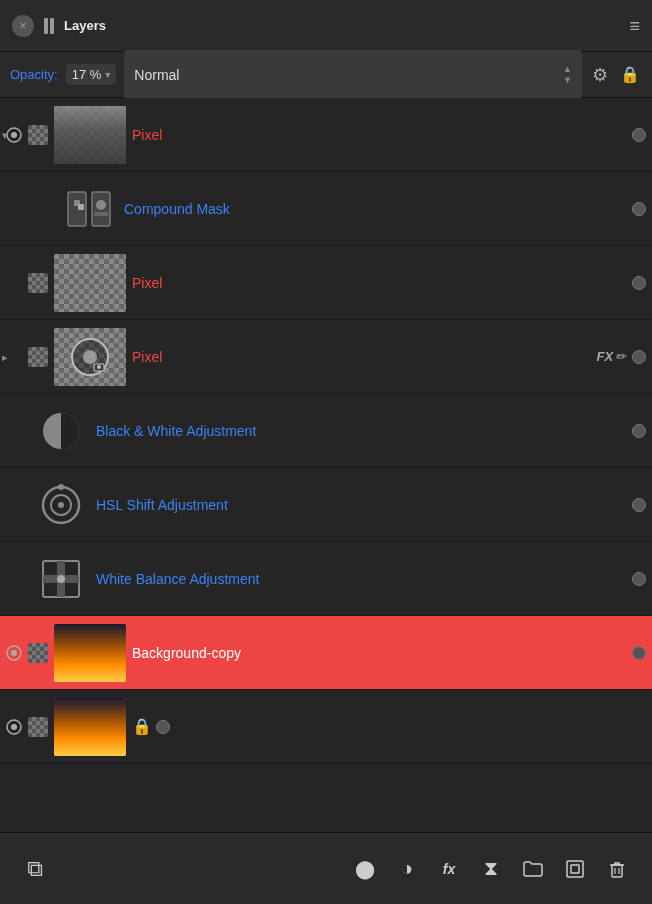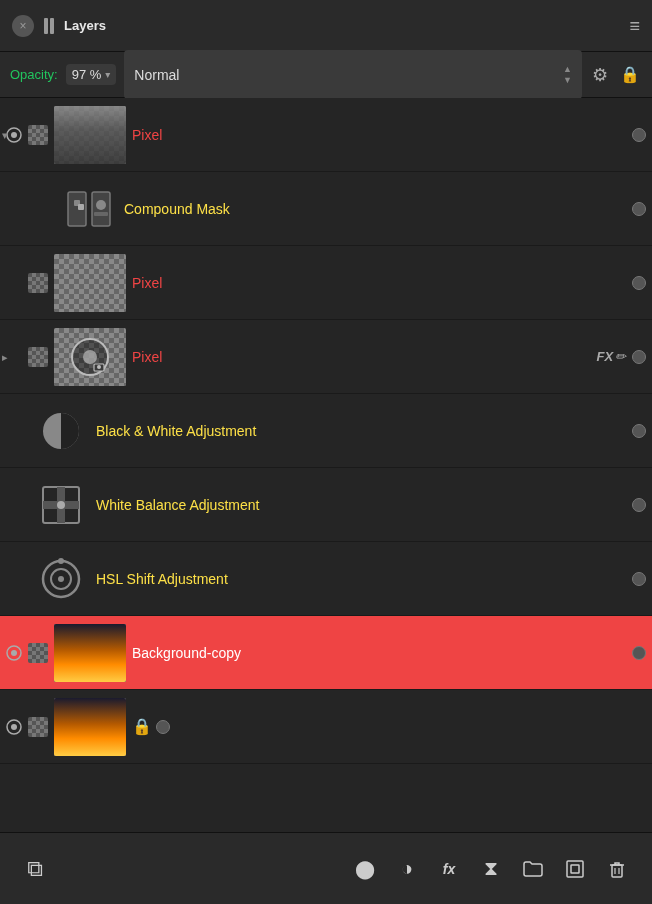--- a/index.html
+++ b/index.html
@@ -51,21 +51,21 @@
     .controls-bar {
       display: flex;
       align-items: center;
       background: #2a2a2a;
       height: 46px;
       padding: 0 10px;
       gap: 8px;
       border-bottom: 1px solid #111;
     }
     .opacity-label {
-      color: #22c55e; font-size: 13px;
+      color: #3b82f6; font-size: 13px;
     }
     .opacity-value-box {
       display: flex; align-items: center;
       background: #3a3a3a;
       border-radius: 4px;
       padding: 3px 6px;
       font-size: 13px; color: #ddd;
       cursor: pointer; gap: 4px;
     }
     .opacity-value-box .chevron { font-size: 10px; color: #999; }
@@ -146,21 +146,21 @@
       position: absolute; inset: 0;
       background: linear-gradient(180deg, #1a1a2e 0%, #b55a00 45%, #ff8c00 70%, #ffcc44 100%);
     }
     .thumb-icon-wrap {
       width: 72px; height: 58px; flex-shrink: 0;
       display: flex; align-items: center; justify-content: center;
       margin: 0 6px 0 2px;
     }
 
     .layer-name {
-      flex: 1; font-size: 14px; color: #fde047;
+      flex: 1; font-size: 14px; color: #3b82f6;
     }
     .layer-name-muted {
       flex: 1; font-size: 14px; color: #ef4444;
     }
 
     .fx-badge {
       font-size: 13px; color: #aaa; margin-right: 6px;
       font-style: italic; display: flex; align-items: center; gap: 2px;
     }
 
@@ -245,21 +245,21 @@
         <span></span>
       </div>
       <div class="title-text">Layers</div>
     </div>
     <div class="menu-btn">≡</div>
   </div>
 
   <div class="controls-bar">
     <span class="opacity-label">Opacity:</span>
     <div class="opacity-value-box">
-      <span>97 %</span>
+      <span>17 %</span>
       <span class="chevron">▾</span>
     </div>
     <div class="blend-select-inner">
       <span>Normal</span>
       <div class="blend-arrows">
         <span>▲</span>
         <span>▼</span>
       </div>
     </div>
     <div class="gear-icon-btn">⚙</div>
@@ -338,40 +338,40 @@
         <path d="M22 4 A18 18 0 0 1 22 40 Z" fill="#222"></path>
       </svg>
           </div>
           <div class="layer-name">Black &amp; White Adjustment</div>
           <div class="vis-dot"></div>
         </div>
         <div class="layer-row">
           <div class="vis-toggle"></div>
           <div class="thumb-icon-wrap" style="width: 58px; margin-left: 4px;">
             <svg width="44" height="44" viewBox="0 0 44 44">
+        <circle cx="22" cy="22" r="18" fill="none" stroke="#888" stroke-width="2.5"></circle>
+        <circle cx="22" cy="22" r="10" fill="none" stroke="#888" stroke-width="2"></circle>
+        <circle cx="22" cy="22" r="3" fill="#888"></circle>
+        <circle cx="22" cy="4" r="3" fill="#888"></circle>
+      </svg>
+          </div>
+          <div class="layer-name">HSL Shift Adjustment</div>
+          <div class="vis-dot"></div>
+        </div>
+        <div class="layer-row">
+          <div class="vis-toggle"></div>
+          <div class="thumb-icon-wrap" style="width: 58px; margin-left: 4px;">
+            <svg width="44" height="44" viewBox="0 0 44 44">
         <rect x="4" y="4" width="36" height="36" rx="2" fill="none" stroke="#888" stroke-width="2"></rect>
         <rect x="4" y="18" width="36" height="8" rx="0" fill="#555"></rect>
         <rect x="18" y="4" width="8" height="36" rx="0" fill="#555"></rect>
         <circle cx="22" cy="22" r="4" fill="#aaa"></circle>
       </svg>
           </div>
           <div class="layer-name">White Balance Adjustment</div>
-          <div class="vis-dot"></div>
-        </div>
-        <div class="layer-row">
-          <div class="vis-toggle"></div>
-          <div class="thumb-icon-wrap" style="width: 58px; margin-left: 4px;">
-            <svg width="44" height="44" viewBox="0 0 44 44">
-        <circle cx="22" cy="22" r="18" fill="none" stroke="#888" stroke-width="2.5"></circle>
-        <circle cx="22" cy="22" r="10" fill="none" stroke="#888" stroke-width="2"></circle>
-        <circle cx="22" cy="22" r="3" fill="#888"></circle>
-        <circle cx="22" cy="4" r="3" fill="#888"></circle>
-      </svg>
-          </div>
-          <div class="layer-name">HSL Shift Adjustment</div>
           <div class="vis-dot"></div>
         </div>
         <div class="layer-row selected">
           <div class="vis-toggle visible">
             <svg width="18" height="18" viewBox="0 0 18 18" fill="none">
               <circle cx="9" cy="9" r="7" stroke="#aaa" stroke-width="1.5" fill="none"></circle>
               <circle cx="9" cy="9" r="3" fill="#aaa"></circle>
             </svg>
           </div>
           <div class="chess-icon"></div>

